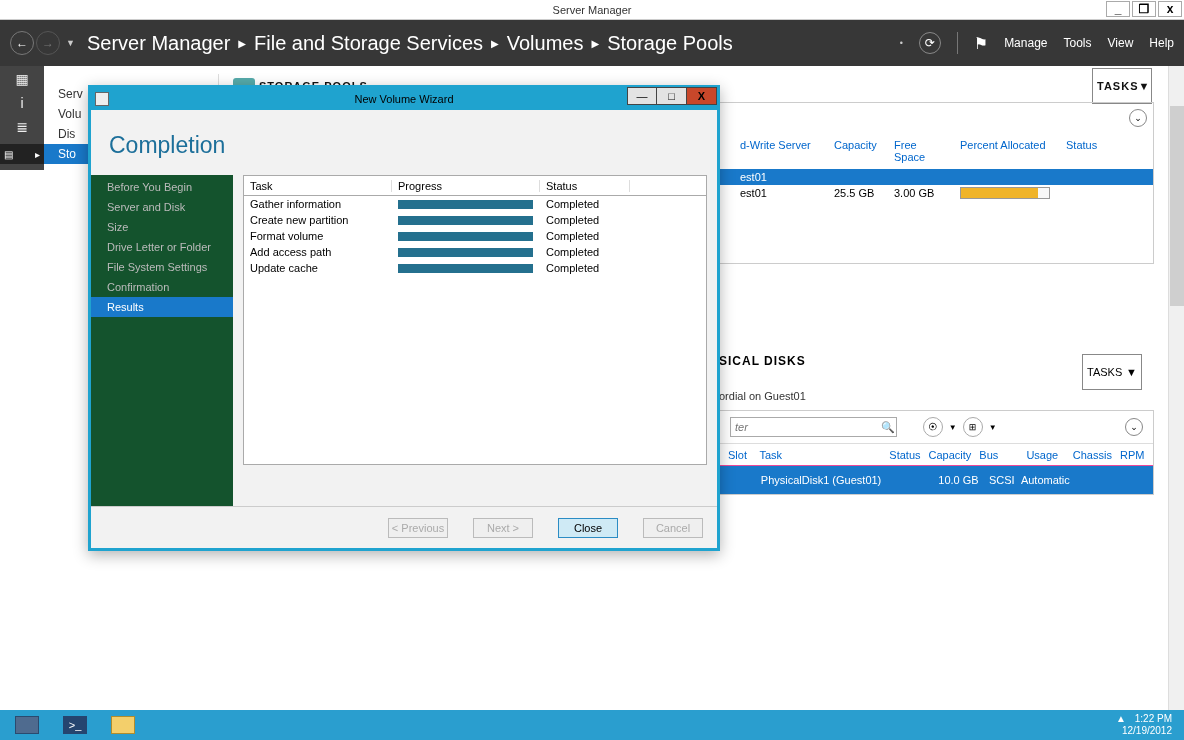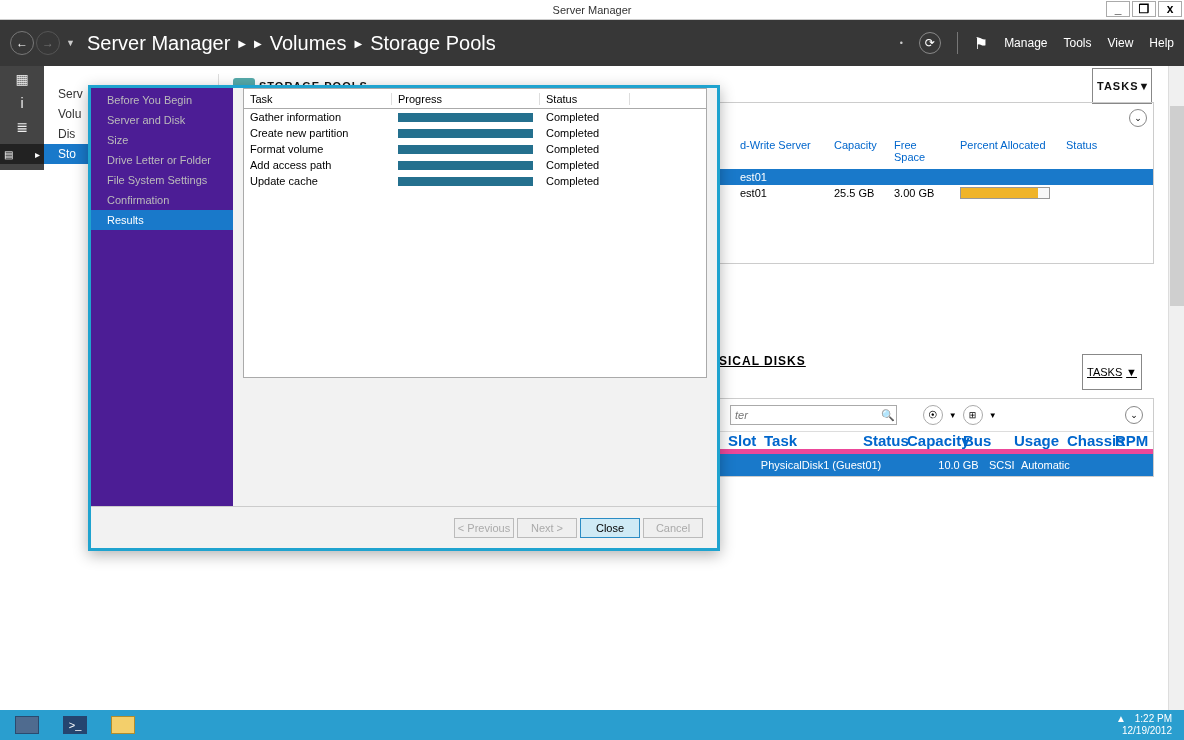--- a/index.html
+++ b/index.html
@@ -54,23 +54,23 @@
 }
 .section-hdr { height:24px; display:flex; align-items:center; padding-left:14px; font-size:11px; font-weight:bold; color:#111; letter-spacing:1px;}
 .section-hdr .ico { width:22px; height:16px; margin-right:4px; background:#5aa; border-radius:3px;}
 .tasks-combo { margin-left:auto; margin-right:12px; border:1px solid #888; width:60px; height:36px; font-size:11px; padding:0 4px; display:flex; align-items:center; justify-content:space-between; background:#fff;}
 .physical-panel { border:1px solid #ccc; margin:8px 10px 0 10px; background:#fff;}
 .physical-panel .searchbar { display:flex; align-items:center; gap:6px; padding:6px 10px; border-bottom:1px solid #ddd;}
 .physical-panel .searchbar input { flex:0 0 160px; border:1px solid #aaa; height:20px; padding:0 18px 0 4px; font-size:11px; color:#888; font-style:italic;}
 .physical-panel .searchbar .sicon { position:relative; left:-22px; font-size:11px; }
 .physical-panel .searchbar .rnd { width:20px; height:20px; border:1px solid #aaa; border-radius:50%; font-size:9px; display:flex; align-items:center; justify-content:center;}
 .physical-panel .searchbar .drop { font-size:8px;}
-.physical-panel .colhdr { height:22px; display:flex; align-items:center; font-size:15px; color:#0066cc; border-bottom:5px solid #ec4899; padding:0 8px; gap:8px;font-weight:bold;}
+.physical-panel .colhdr { height:22px; display:flex; align-items:center; font-size:11px; color:#0066cc; border-bottom:1px solid #ec4899; padding:0 8px; gap:8px;}
 .physical-panel .colhdr span { display:inline-block;}
-.physical-panel .datarow { height:22px; display:flex; align-items:center; font-size:11px; padding:0 8px; gap:8px;}
+.physical-panel .datarow { height:28px; display:flex; align-items:center; font-size:11px; padding:0 8px; gap:8px;}
 .physical-panel .datarow.sel { background:#1979ca; color:#fff;}
 .physical-panel .datarow span { display:inline-block;}
 
 
 .upper-cols { display:flex; gap:10px; font-size:11px; color:#0066cc; padding:4px 10px 6px 0;}
 .upper-data { display:flex; gap:10px; font-size:11px; padding:2px 10px 2px 0; }
 .upper-data.sel { background:#1979ca; color:#fff;}
 .alloc-bar { width:90px; height:12px; border:1px solid #999; background:#f8f8f8; display:inline-block; position:relative;}
 .alloc-bar .fill { position:absolute; left:0; top:0; bottom:0; background:#f0b429;}
 
@@ -85,34 +85,34 @@
 }
 .dialog-titlebar .ticon { position:absolute; left:4px; width:14px; height:14px; background:#eee; border:1px solid #666;}
 .dialog-titlebar .ctrls { position:absolute; right:0; top:-1px; display:flex;}
 .dialog-titlebar .ctrls .b { width:30px; height:18px; border:1px solid #444; border-left:none; display:flex; align-items:center; justify-content:center; font-size:11px; background:#e3e3e3; }
 .dialog-titlebar .ctrls .b.first { border-left:1px solid #444;}
 .dialog-titlebar .ctrls .b.close { background:#c8472a; color:#000; font-weight:bold;}
 
 .dialog-body { flex:1; display:flex; flex-direction:column; }
 .dialog-heading { font-size:23px; color:#1c6f9a; font-weight:400; padding:22px 0 16px 18px;}
 .dialog-cols { flex:1; display:flex; }
-.wizard-steps { width:142px; background:#4c1d95; padding-top:2px;}
+.wizard-steps { width:142px; background:#14532d; padding-top:2px;}
 .wizard-steps .step { height:20px; line-height:20px; padding-left:16px; font-size:11px; color:#bbb;}
 .wizard-steps .step.active { background:#1979ca; color:#fff;}
 .results-pane { flex:1; padding:0 10px 0 10px;}
 .results-pane .msg { font-size:12px; color:#333; margin-bottom:12px;}
 .results-table { border:1px solid #aaa; height:290px; background:#fff;}
 .results-table .hdr { display:flex; height:20px; align-items:center; font-size:11px; border-bottom:1px solid #aaa; background:#fff;}
 .results-table .hdr .c { padding-left:6px; border-right:1px solid #ddd;}
 .results-table .row { display:flex; height:16px; align-items:center; font-size:11px; padding:0;}
 .results-table .row .c { padding-left:6px;}
 .c-task{width:148px;} .c-prog{width:148px;} .c-stat{width:90px;}
 .prog-bar { width:135px; height:9px; background:#24708e;}
 
-.dialog-footer { height:42px; border-top:1px solid #ccc; display:flex; align-items:center; justify-content:flex-end; gap:3px; padding-right:14px;}
+.dialog-footer { height:42px; border-top:1px solid #ccc; display:flex; align-items:center; justify-content:flex-end; gap:25px; padding-right:14px;}
 .dialog-footer button { width:60px; height:20px; font-size:11px; border:1px solid #888; background:#efefef; }
 .dialog-footer button.primary { background:#cfeaf5; border:1px solid #2b8cc4;}
 .dialog-footer button:disabled { color:#aaa; border-color:#bbb;}
 
 
 .taskbar { position:absolute; left:0; bottom:0; width:100%; height:30px; background:#2a9ecf; display:flex; align-items:center; padding:0 6px;}
 .taskbar .tb-btn { width:42px; height:24px; display:flex; align-items:center; justify-content:center; margin-right:6px; }
 .taskbar .tb-btn .shape { width:24px; height:18px; background:#4f6b8f; border:1px solid #2a4a6f;}
 .taskbar .tb-btn .ps { background:#25456f; color:#fff; font-size:11px; width:24px; height:18px; display:flex; align-items:center; justify-content:center;}
 .taskbar .tb-btn .folder { width:24px; height:18px; background:#f3cf6b; border:1px solid #b08c2d;}
@@ -138,20 +138,21 @@
 
 <div class="navbar">
   <div class="nav-arrows">
     <div class="nav-arrow">←</div>
     <div class="nav-arrow dim">→</div>
     <span class="nav-drop">▼</span>
   </div>
   <div class="breadcrumb">
     <span>Server Manager</span>
     <span class="sep">▶</span>
+    <span>File and Storage Services</span>
     <span class="sep">▶</span>
     <span>Volumes</span>
     <span class="sep">▶</span>
     <span>Storage Pools</span>
   </div>
   <div class="nav-right">
     <span class="icon-txt">•</span>
     <div class="nav-btn-icon">⟳</div>
     <div class="nav-divider"></div>
     <span style="font-size:16px;">⚑</span>
@@ -211,27 +212,28 @@
     <div class="upper-data">
       <span style="width:500px;"></span>
       <span style="width:84px;">est01</span>
       <span style="width:50px;">25.5 GB</span>
       <span style="width:56px;">3.00 GB</span>
       <span style="width:96px;"><span class="alloc-bar"><span class="fill" style="width:88%;"></span></span></span>
       <span style="width:50px;"></span>
     </div>
   </div>
 
-  <div style="display:flex; margin:90px 10px 0 500px;text-decoration:underline;">
+  <div style="display:flex; margin:90px 10px 0 500px;">
     <div style="font-size:12px; font-weight:bold; letter-spacing:1px;"><span>SICAL DISKS</span></div>
     <div class="tasks-combo" style="margin-left:auto;">
       <span>TASKS</span>
         <span>▼</span>
     </div>
   </div>
+  <div style="margin:0 10px 0 500px; font-size:11px; color:#333;">ordial on Guest01</div>
 
   <div class="physical-panel" style="margin-left:500px;">
     <div class="searchbar">
       <input placeholder="ter" style="">
       <span class="sicon">🔍</span>
       <div class="rnd">⦿</div>
         <span class="drop">▼</span>
       <div class="rnd">⊞</div>
         <span class="drop">▼</span>
       <div class="expand-chev" style="margin-left:auto;">⌄</div>
@@ -257,21 +259,31 @@
       <span style="width:30px;"></span>
     </div>
   </div>
 </div>
 
 <div class="vsb">
     <div class="thumb"></div>
   </div>
 
 <div class="dialog">
+  <div class="dialog-titlebar">
+    <div class="ticon"></div>
+    <span>New Volume Wizard</span>
+    <div class="ctrls">
+      <div class="b first">—</div>
+      <div class="b">□</div>
+      <div class="b close">X</div>
+    </div>
+  </div>
   <div class="dialog-body">
+    <div class="dialog-heading">Completion</div>
     <div class="dialog-cols">
       <div class="wizard-steps">
         <div class="step">Before You Begin</div>
         <div class="step">Server and Disk</div>
         <div class="step">Size</div>
         <div class="step">Drive Letter or Folder</div>
         <div class="step">File System Settings</div>
         <div class="step">Confirmation</div>
         <div class="step active">Results</div>
       </div>

